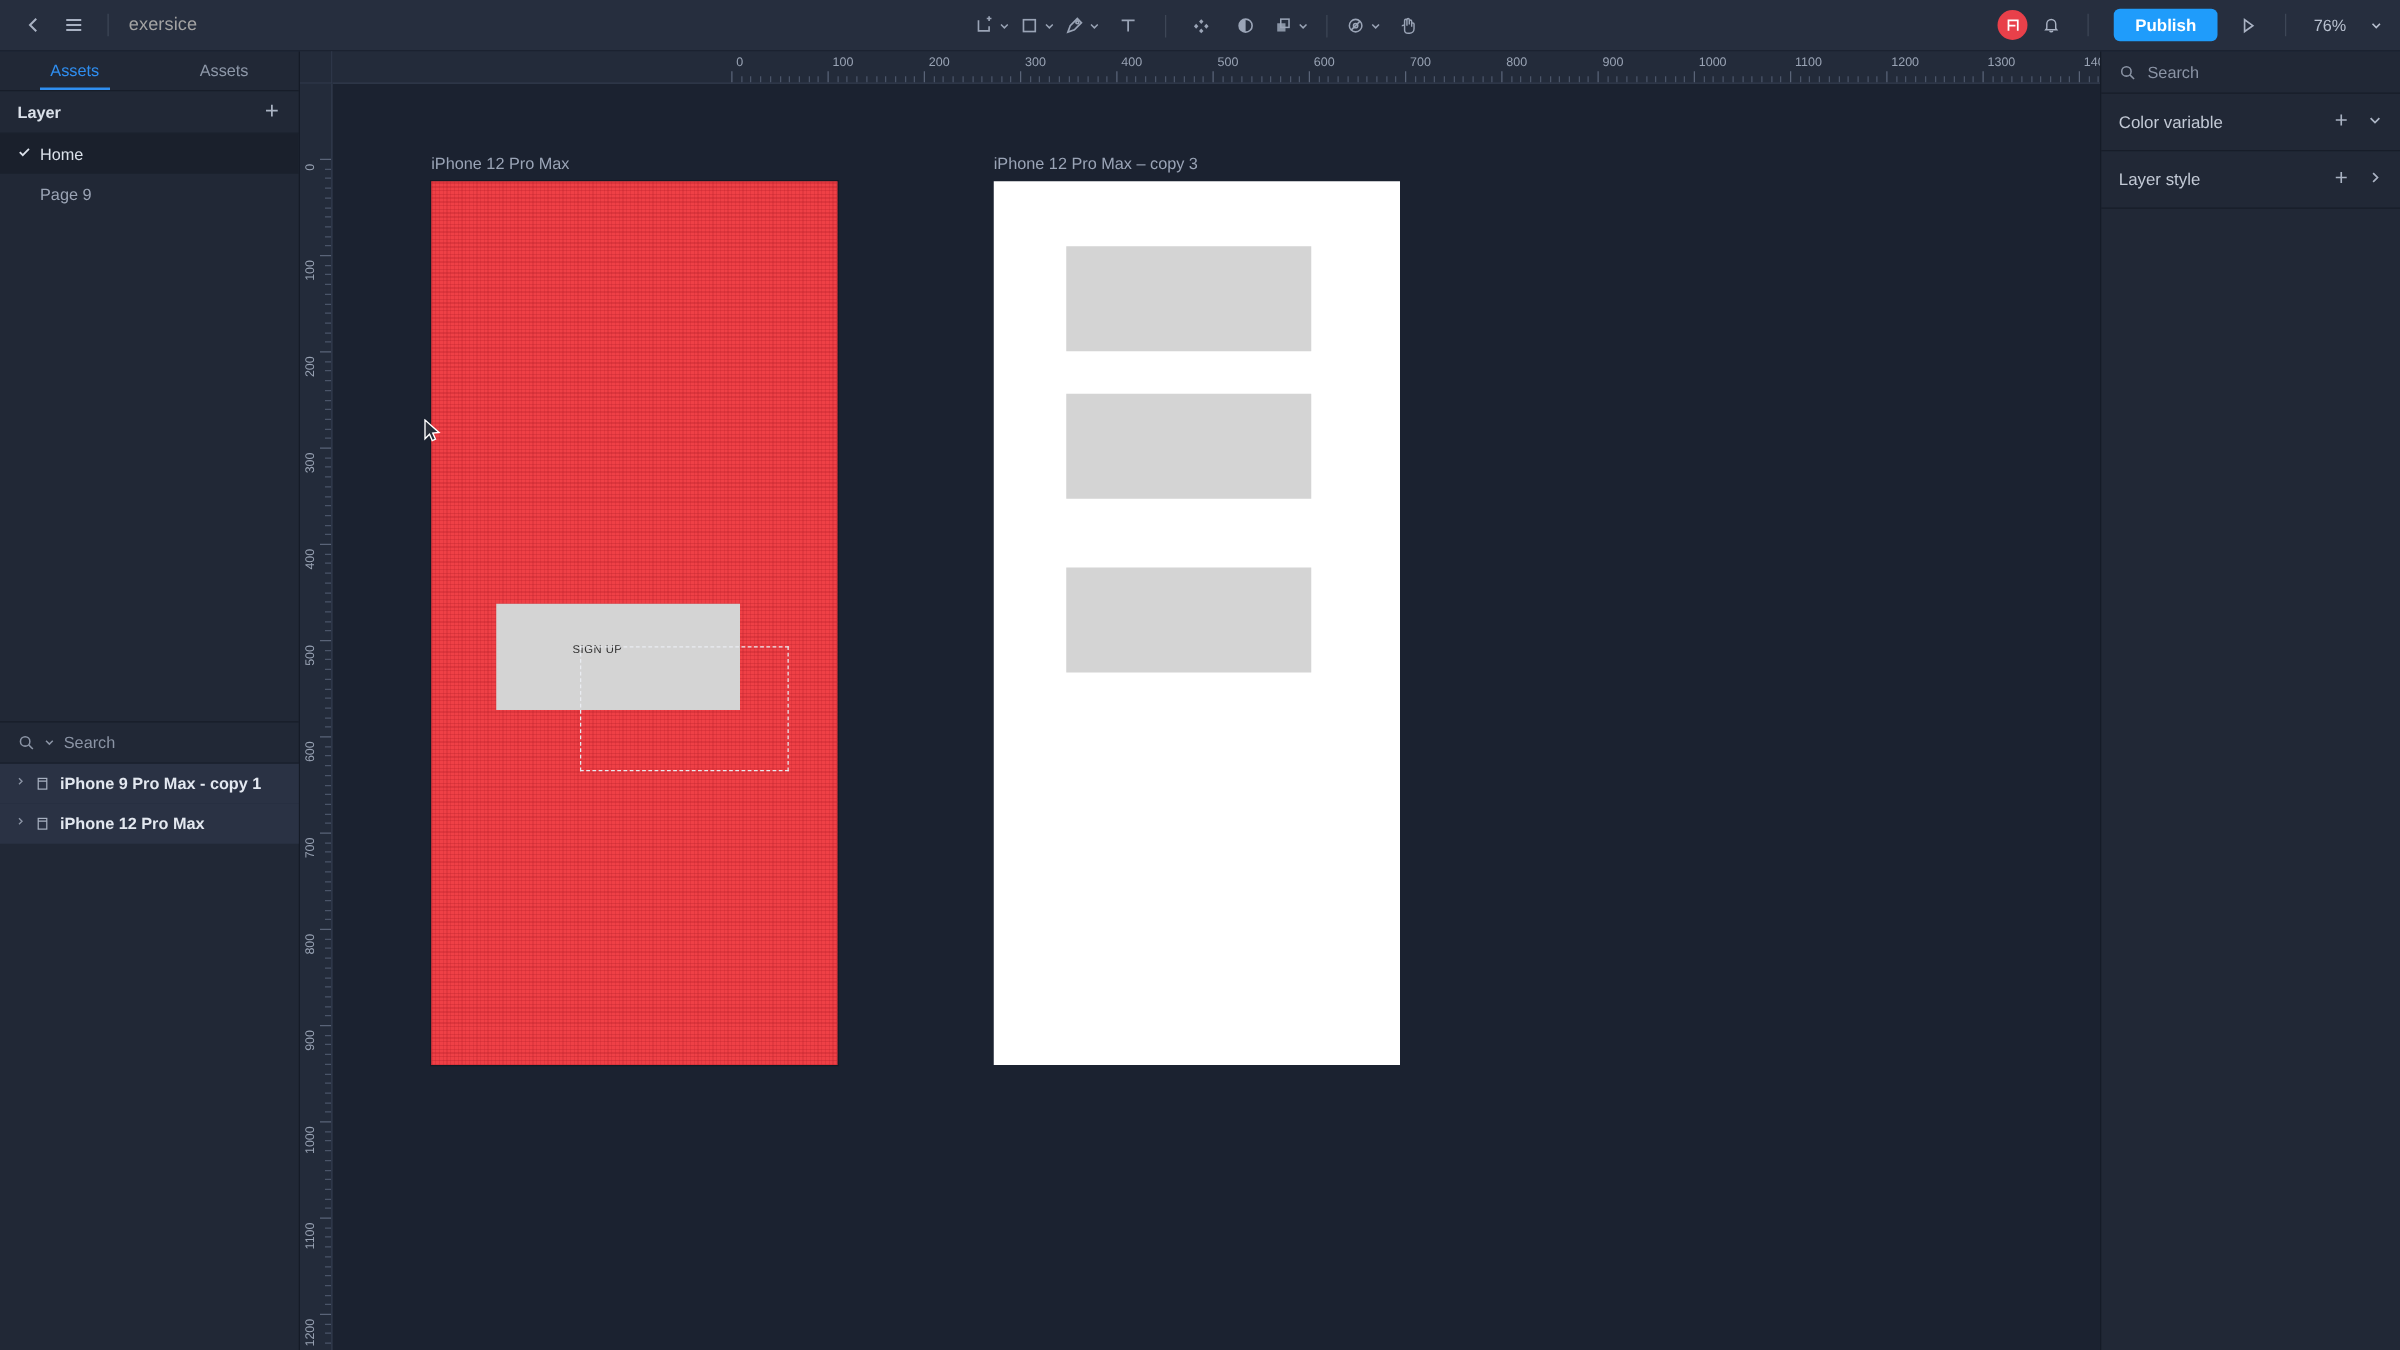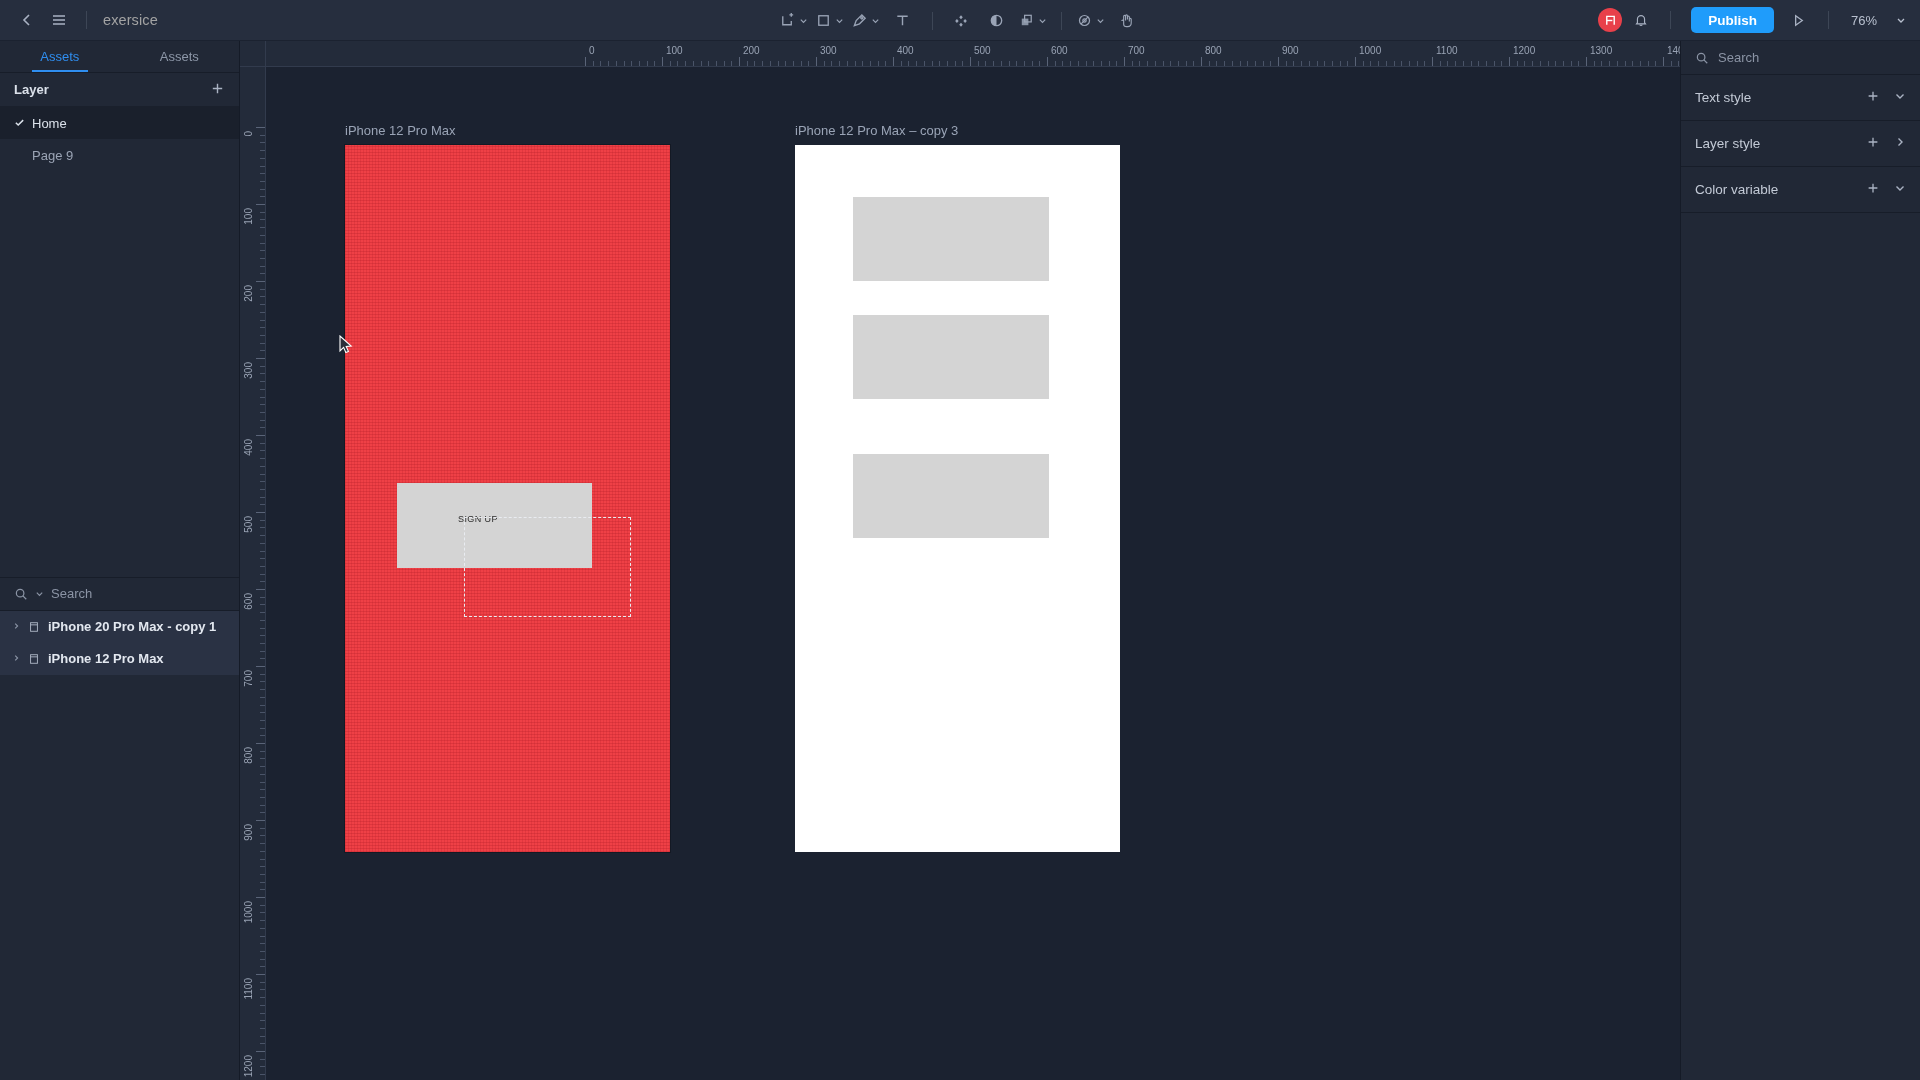--- a/index.html
+++ b/index.html
@@ -338,21 +338,21 @@
           <svg width="8" height="8" viewBox="0 0 10 10" fill="none" stroke="currentColor" stroke-width="1.4">
               <path d="M4 2l3 3-3 3"></path>
             </svg>
         </span>
         <span class="frameicon">
           <svg width="12" height="12" viewBox="0 0 14 14" fill="none" stroke="currentColor" stroke-width="1.1">
               <rect x="3" y="2" width="8" height="10"></rect>
               <path d="M3 4.5h8"></path>
             </svg>
         </span>
-        <span>iPhone 20 Pro Max - copy 1</span>
+        <span>iPhone 9 Pro Max - copy 1</span>
       </div>
       <div class="layer-row selected">
         <span class="disc">
           <svg width="8" height="8" viewBox="0 0 10 10" fill="none" stroke="currentColor" stroke-width="1.4">
               <path d="M4 2l3 3-3 3"></path>
             </svg>
         </span>
         <span class="frameicon">
           <svg width="12" height="12" viewBox="0 0 14 14" fill="none" stroke="currentColor" stroke-width="1.1">
               <rect x="3" y="2" width="8" height="10"></rect>
@@ -686,22 +686,23 @@
 
     <div class="right">
       <div class="r-search">
         <svg width="14" height="14" viewBox="0 0 16 16" fill="none" stroke="currentColor" stroke-width="1.4">
             <circle cx="7" cy="7" r="4.3"></circle>
             <path d="M10.2 10.2L14 14"></path>
           </svg>
         <span>Search</span>
       </div>
 
+
       <div class="r-sect">
-        <span>Text style</span>
+        <span>Color variable</span>
         <span class="acts">
           <span><svg width="14" height="14" viewBox="0 0 16 16" stroke="currentColor" stroke-width="1.5">
                 <path d="M8 3v10M3 8h10"></path>
               </svg></span>
           <span><svg width="12" height="12" viewBox="0 0 12 12" fill="none" stroke="currentColor" stroke-width="1.4">
                 <path d="M2.5 4.5l3.5 3.5 3.5-3.5"></path>
               </svg></span>
         </span>
       </div>
 
@@ -709,27 +710,15 @@
         <span>Layer style</span>
         <span class="acts">
           <span><svg width="14" height="14" viewBox="0 0 16 16" stroke="currentColor" stroke-width="1.5">
                 <path d="M8 3v10M3 8h10"></path>
               </svg></span>
           <span><svg width="12" height="12" viewBox="0 0 12 12" fill="none" stroke="currentColor" stroke-width="1.4">
                 <path d="M4.5 2.5L8 6l-3.5 3.5"></path>
               </svg></span>
         </span>
       </div>
-
-      <div class="r-sect">
-        <span>Color variable</span>
-        <span class="acts">
-          <span><svg width="14" height="14" viewBox="0 0 16 16" stroke="currentColor" stroke-width="1.5">
-                <path d="M8 3v10M3 8h10"></path>
-              </svg></span>
-          <span><svg width="12" height="12" viewBox="0 0 12 12" fill="none" stroke="currentColor" stroke-width="1.4">
-                <path d="M2.5 4.5l3.5 3.5 3.5-3.5"></path>
-              </svg></span>
-        </span>
-      </div>
     </div>
   </div>
 </div>
 
 </body></html>

